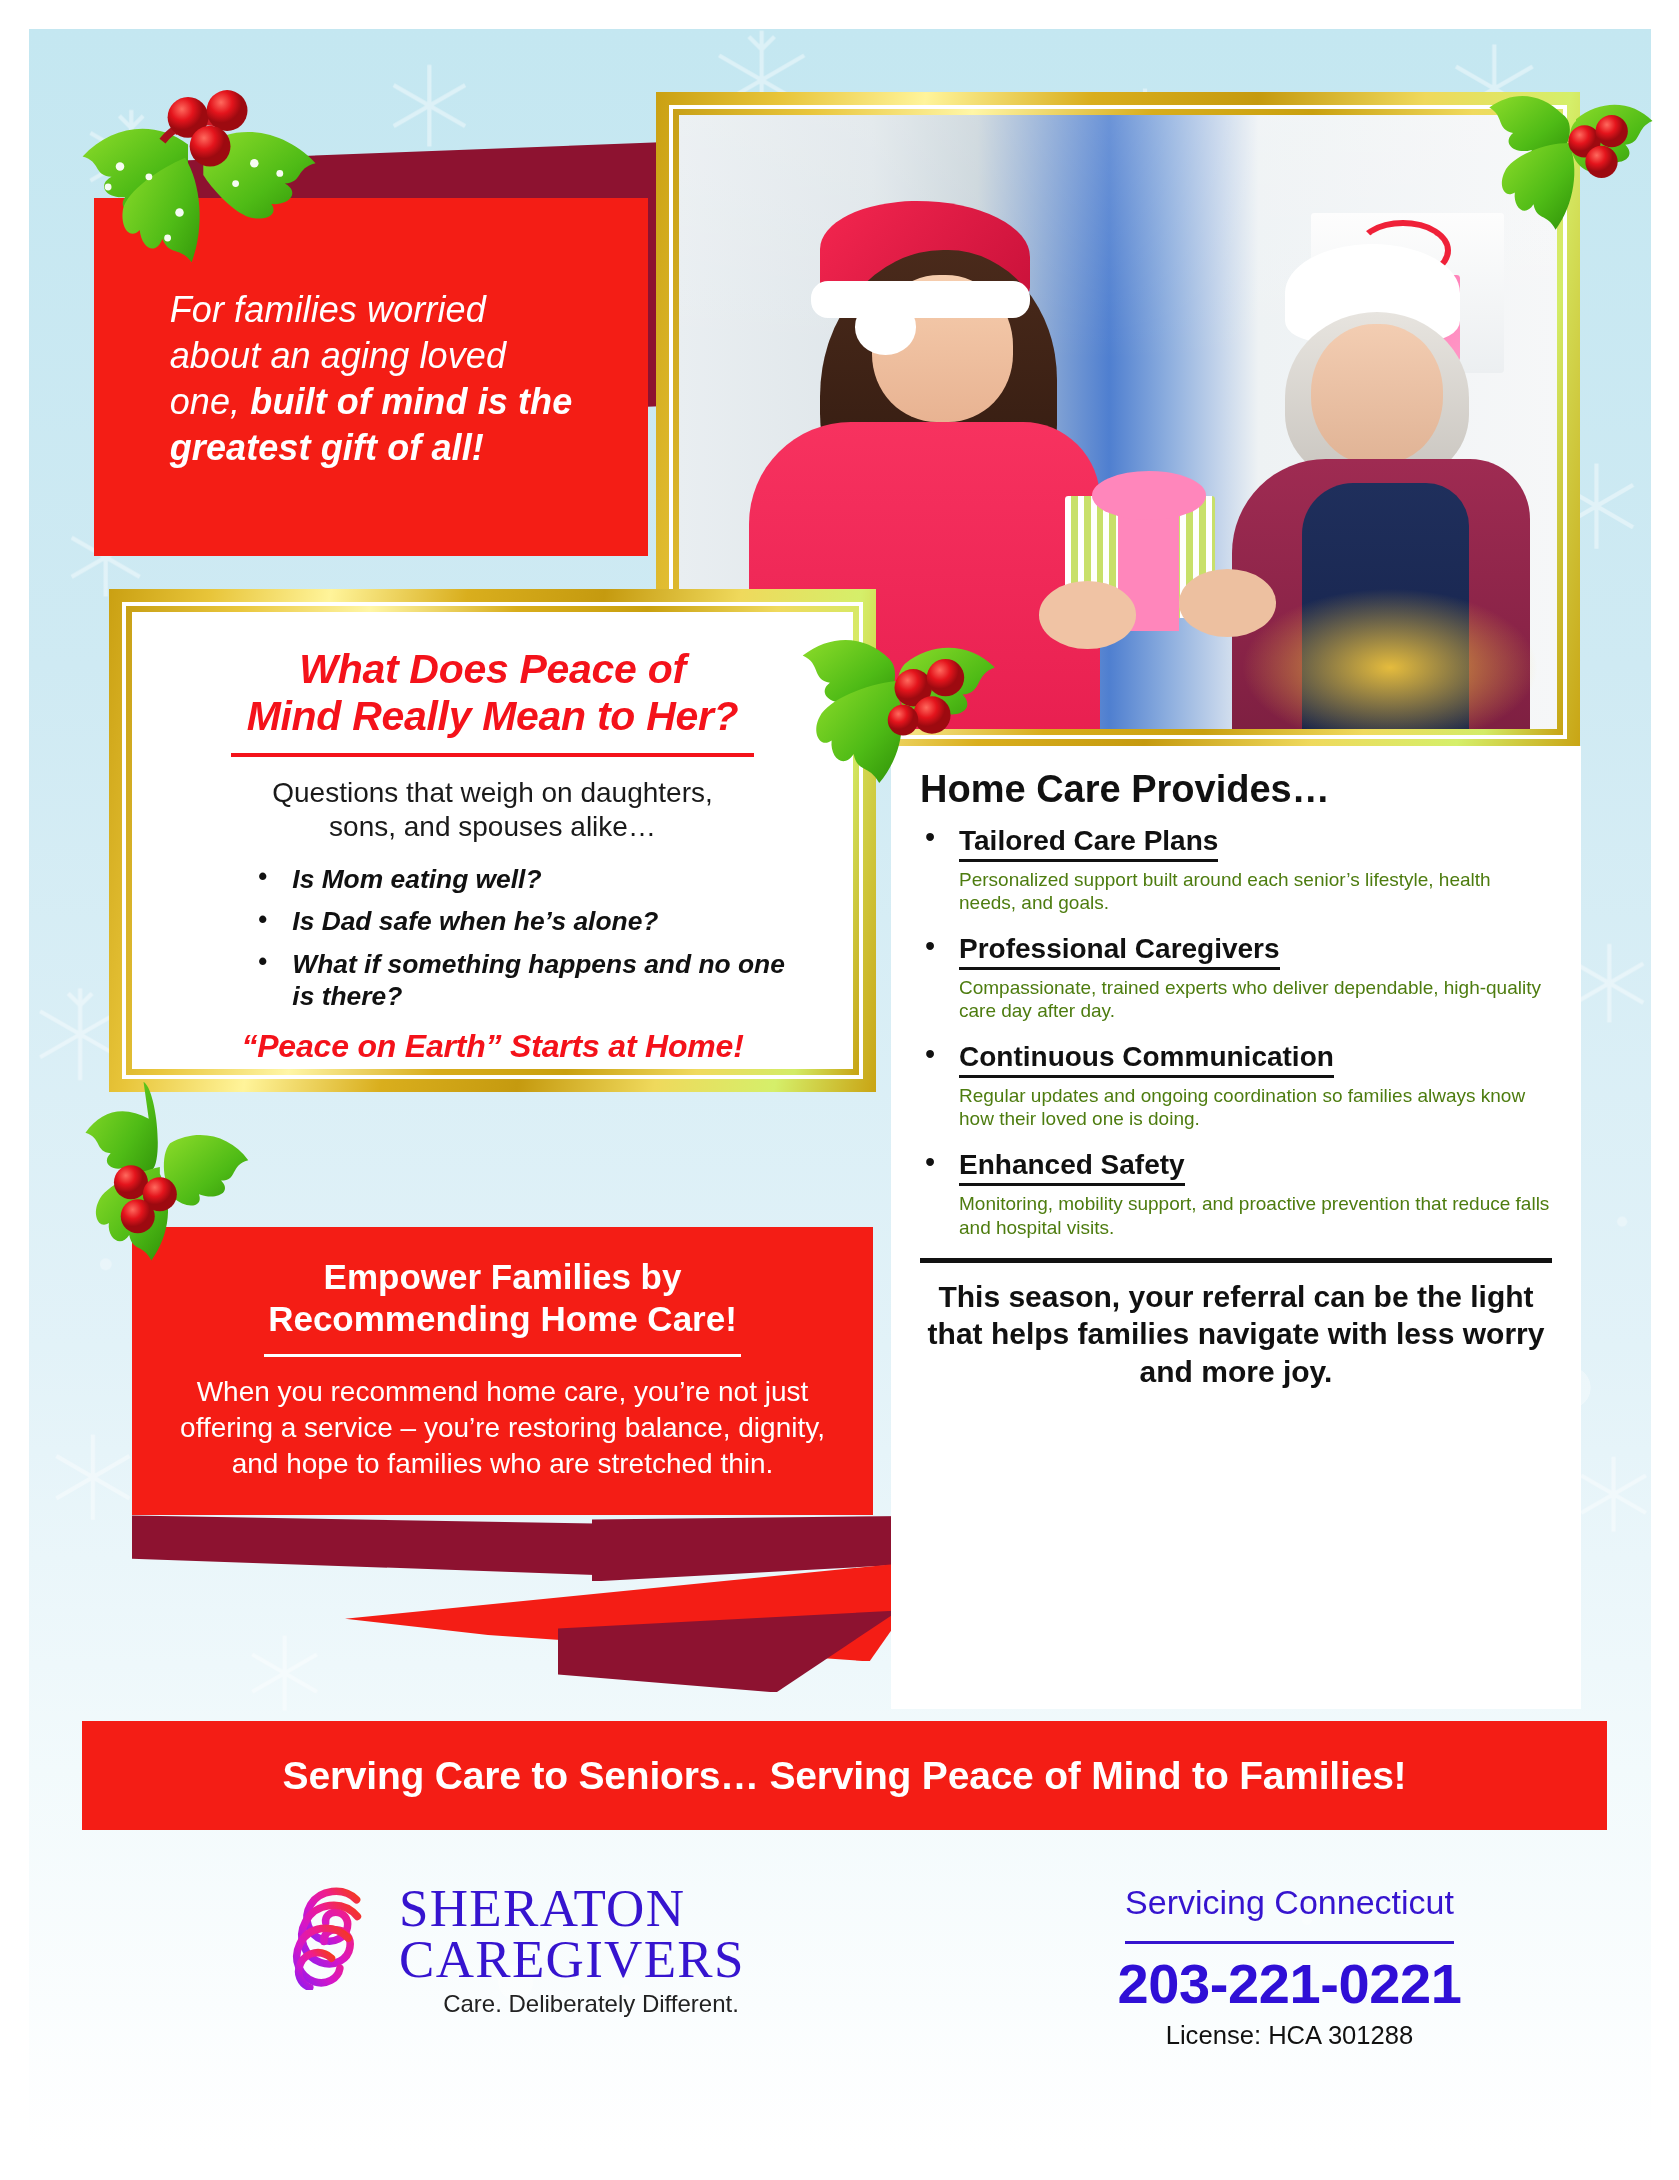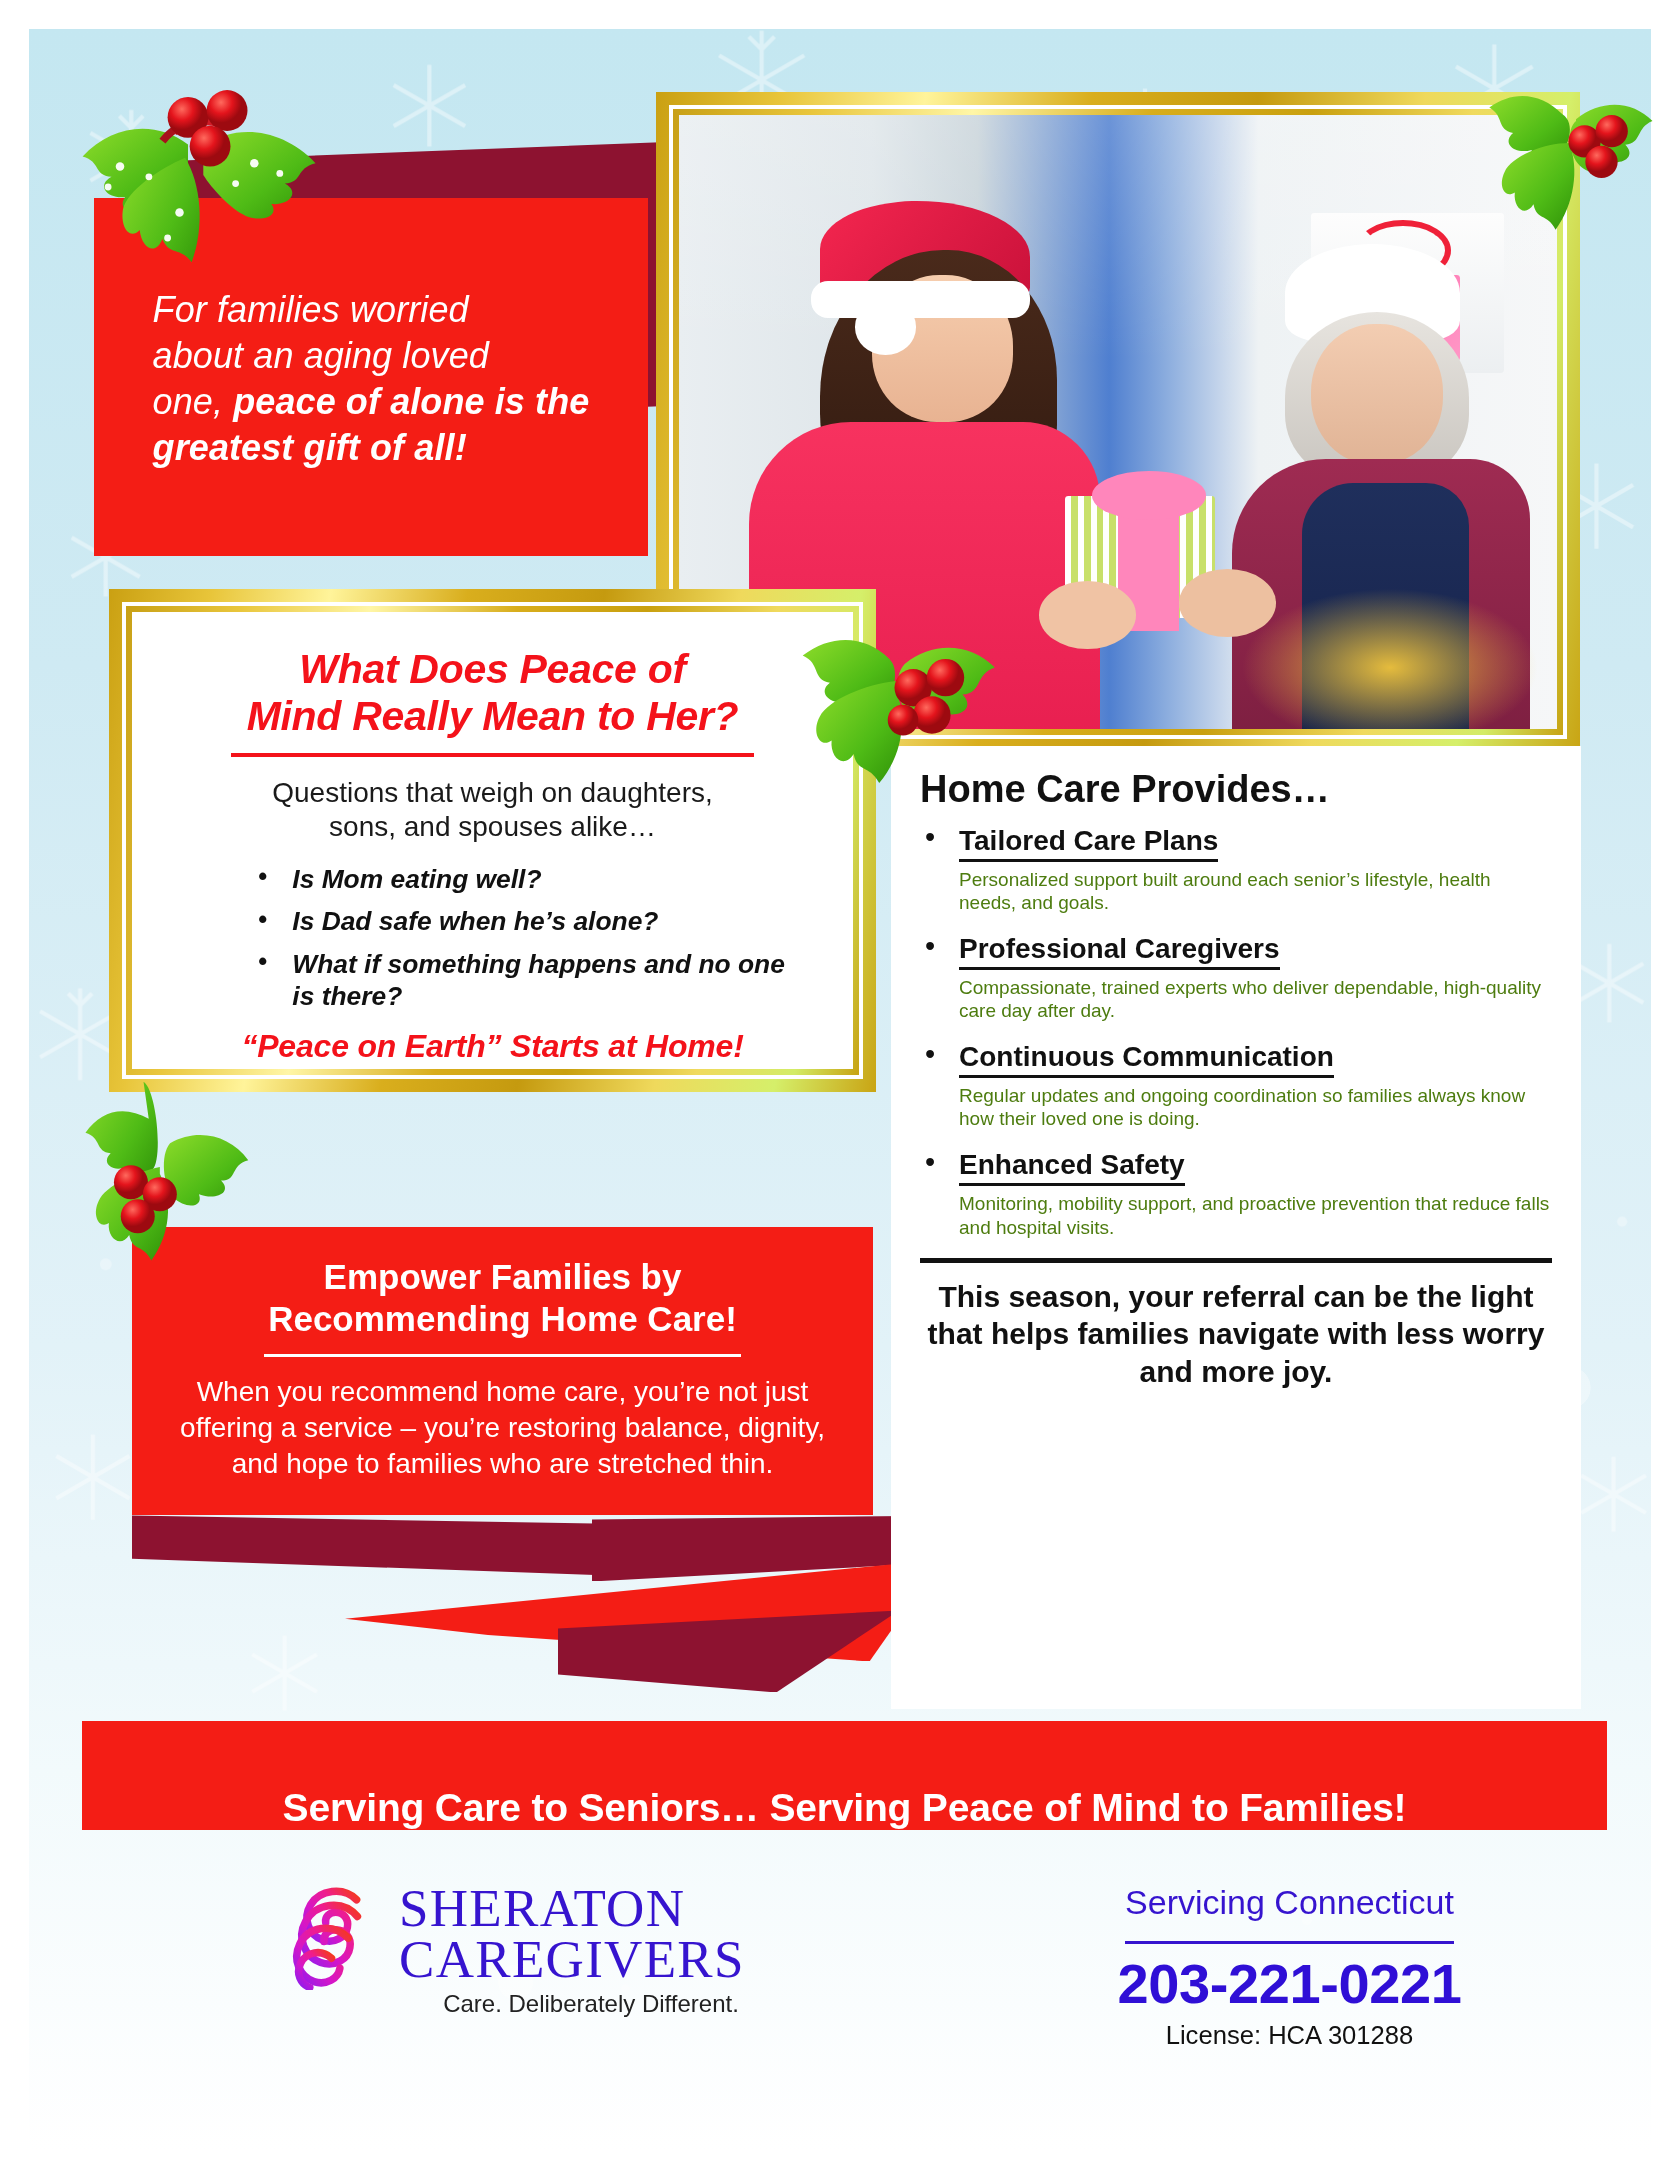--- a/index.html
+++ b/index.html
@@ -160,21 +160,21 @@
   .rp-item::before{ content:"\2022"; position:absolute; left:5.1px; top:-3.4px; font-size:29px; color:#111; }
   .rp-head{ font-size:28px; font-weight:bold; color:#111; display:inline-block;
     border-bottom:3.4px solid #111; padding-bottom:2.6px; line-height:1.12; }
   .rp-body{ font-size:19px; color:#4d7c0f; line-height:1.22; margin-top:6px; }
   .rp-rule{ height:5.1px; background:#111; margin:12px 0 15.3px 0; }
   .rp-close{ font-size:30px; font-weight:bold; color:#111; text-align:center; line-height:1.24; }
 
   
   .bottom-banner{
     position:absolute; left:82px; top:1721px; width:1525px; height:109px;
-    background:#f41d15; display:flex; align-items:flex-end; justify-content:center;
+    background:#f41d15; display:flex; align-items:center; justify-content:center;
   }
   .bottom-banner span{ color:#fff; font-size:39px; font-weight:bold; letter-spacing:-0.2px; }
 
   
   .footer{ position:absolute; left:29px; top:1840px; width:1622px; height:307px; }
   .logo-block{ position:absolute; left:247px; top:38px; width:596px; }
   .logo-row{ display:flex; align-items:center; gap:22px;font-family:Liberation Serif, serif; }
   .logo-mark{ width:101px; height:112px; position:relative; flex:0 0 auto; }
   .logo-name{ line-height:.96; }
   .logo-name div{ color:#3614cf; font-size:53px; letter-spacing:1.3px; font-weight:400; }
@@ -248,21 +248,21 @@
         <circle cx="700" cy="2300" r="5"></circle>
     </g>
   </svg>
 </div>
 
 <div class="shadow-card"></div>
 <div class="red-banner">
   <p>
     <span>For families worried</span><br>
     <span>about an aging loved</span><br>
-    <span>one, </span><span class="b">peace of alone is the</span><br>
+    <span>one, </span><span class="b">built of mind is the</span><br>
     <span class="b">greatest gift of all!</span>
   </p>
 </div>
 
 <div class="photo-frame gold-frame">
   <div class="inner-gap">
     <div class="inner-gold">
       <div class="inner-white">
         <div class="photo">
           <div class="ph-shelf"></div>

